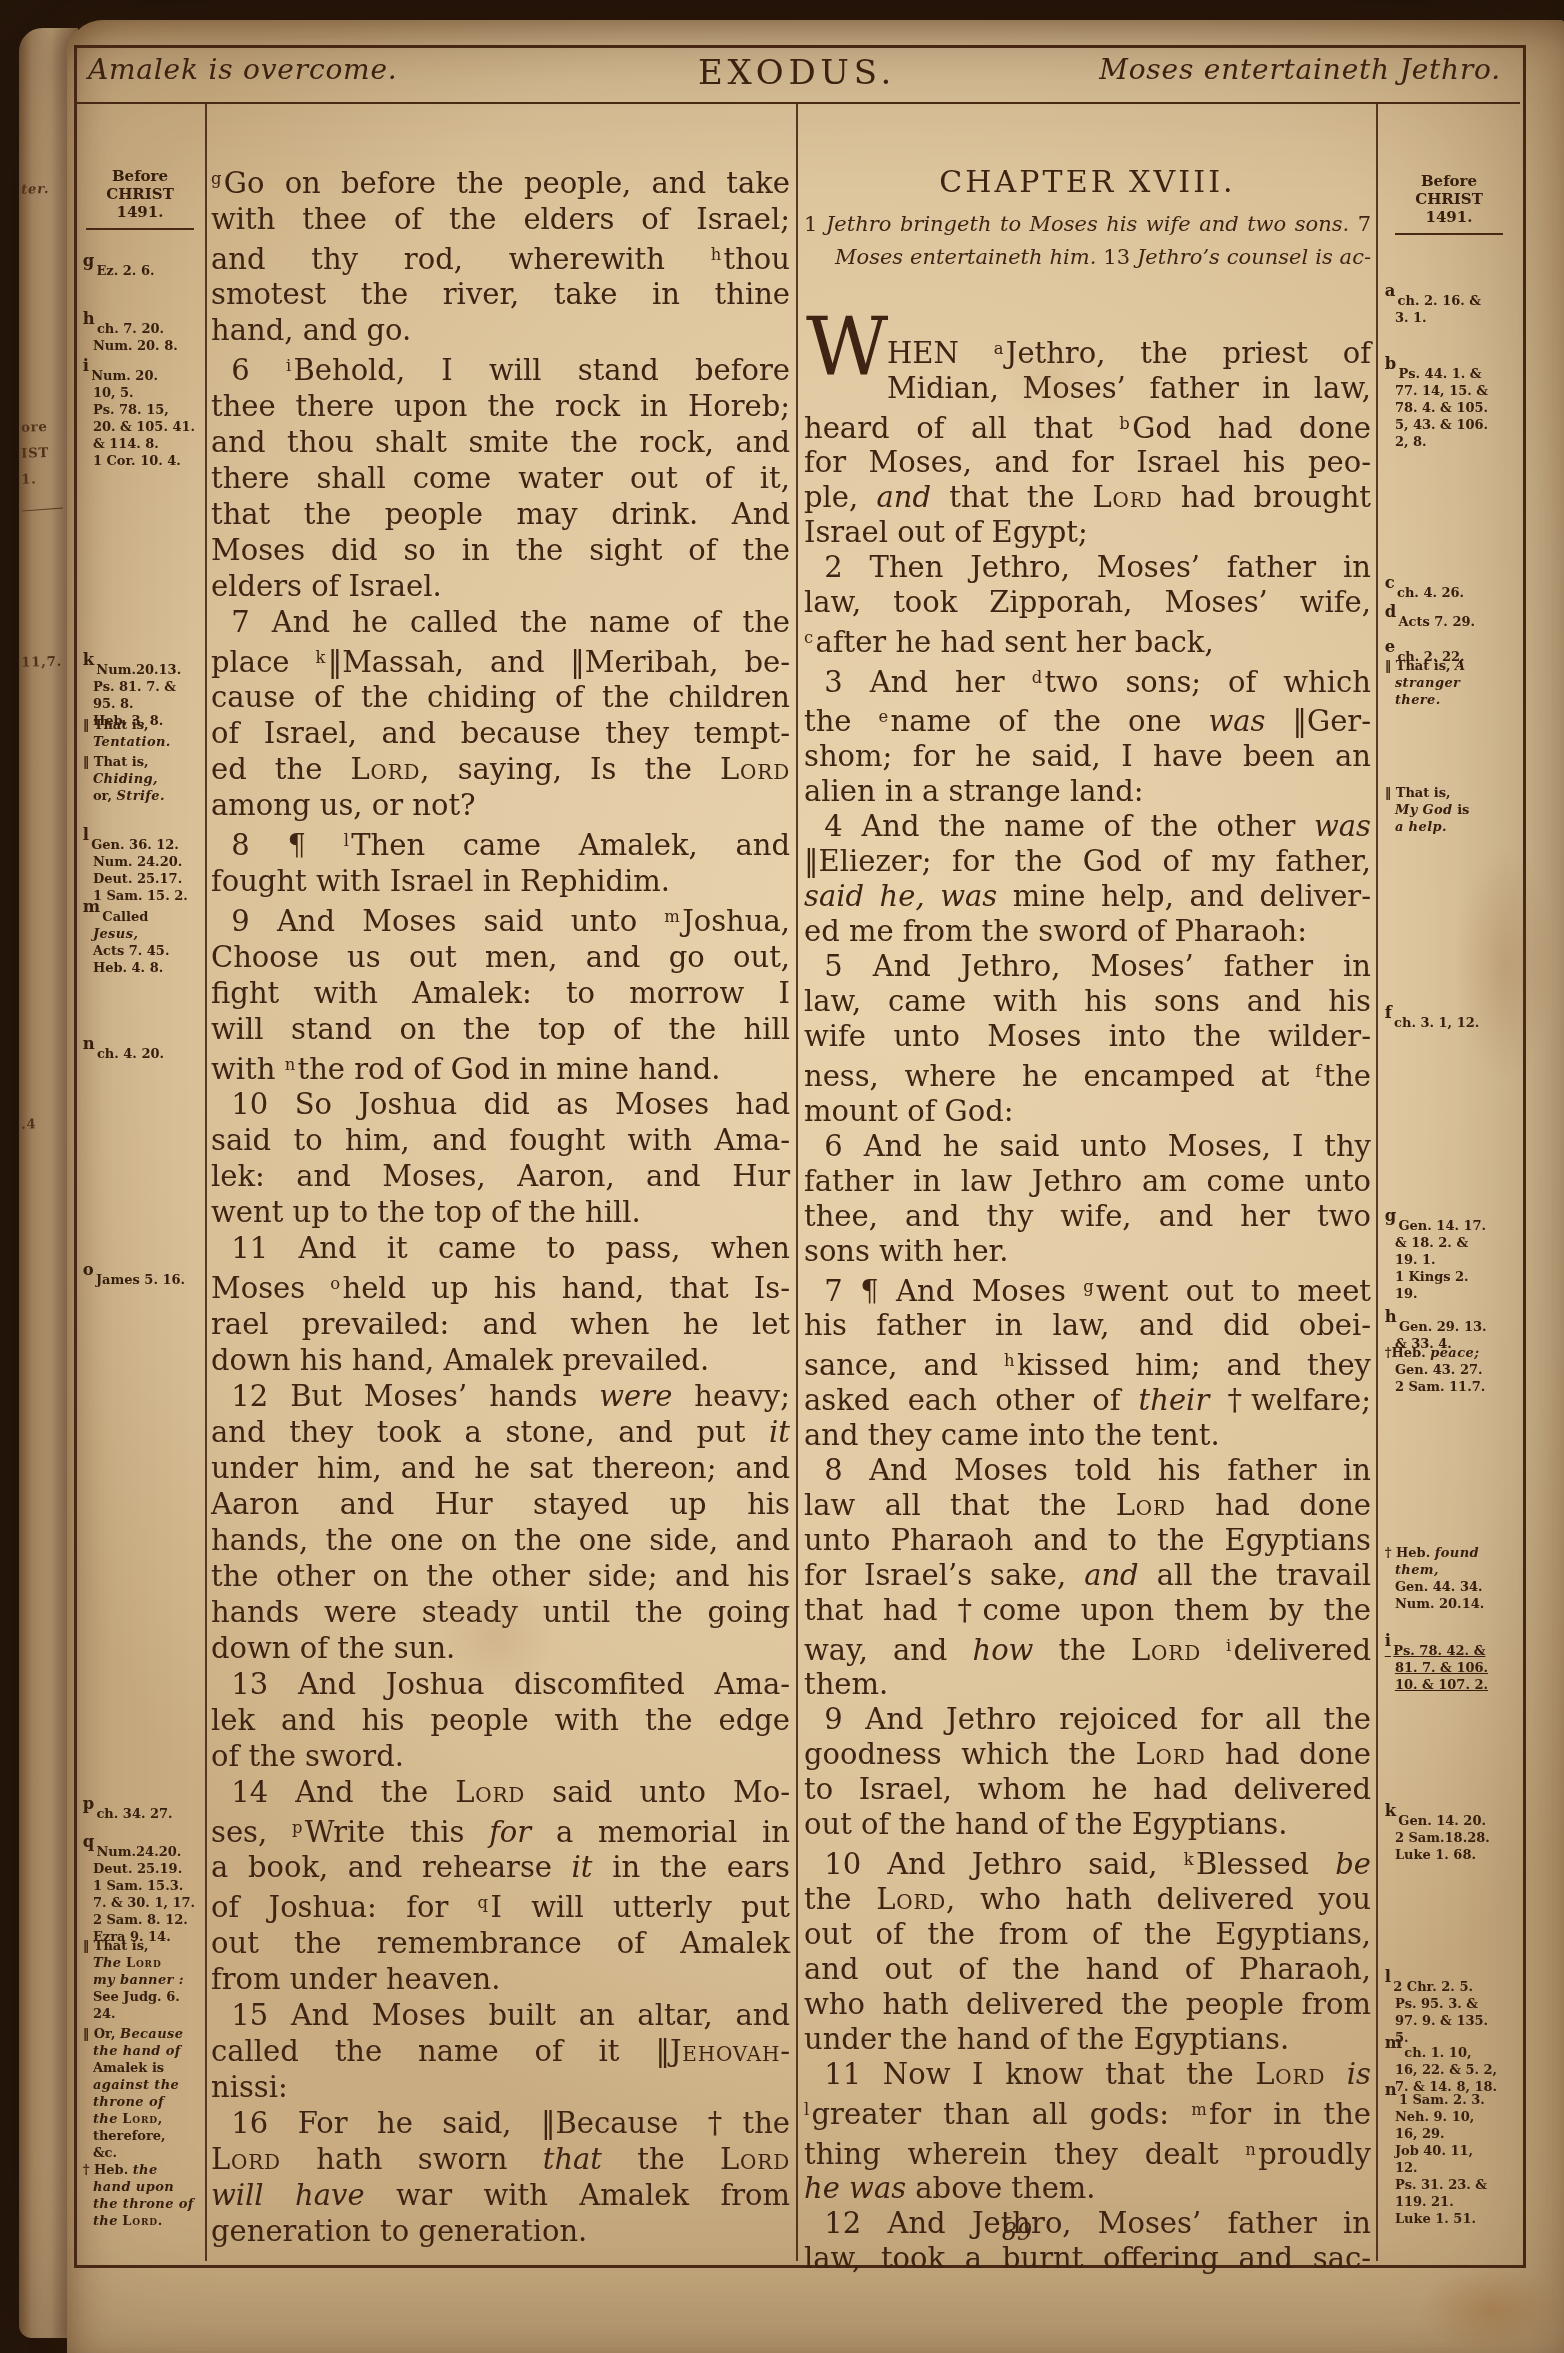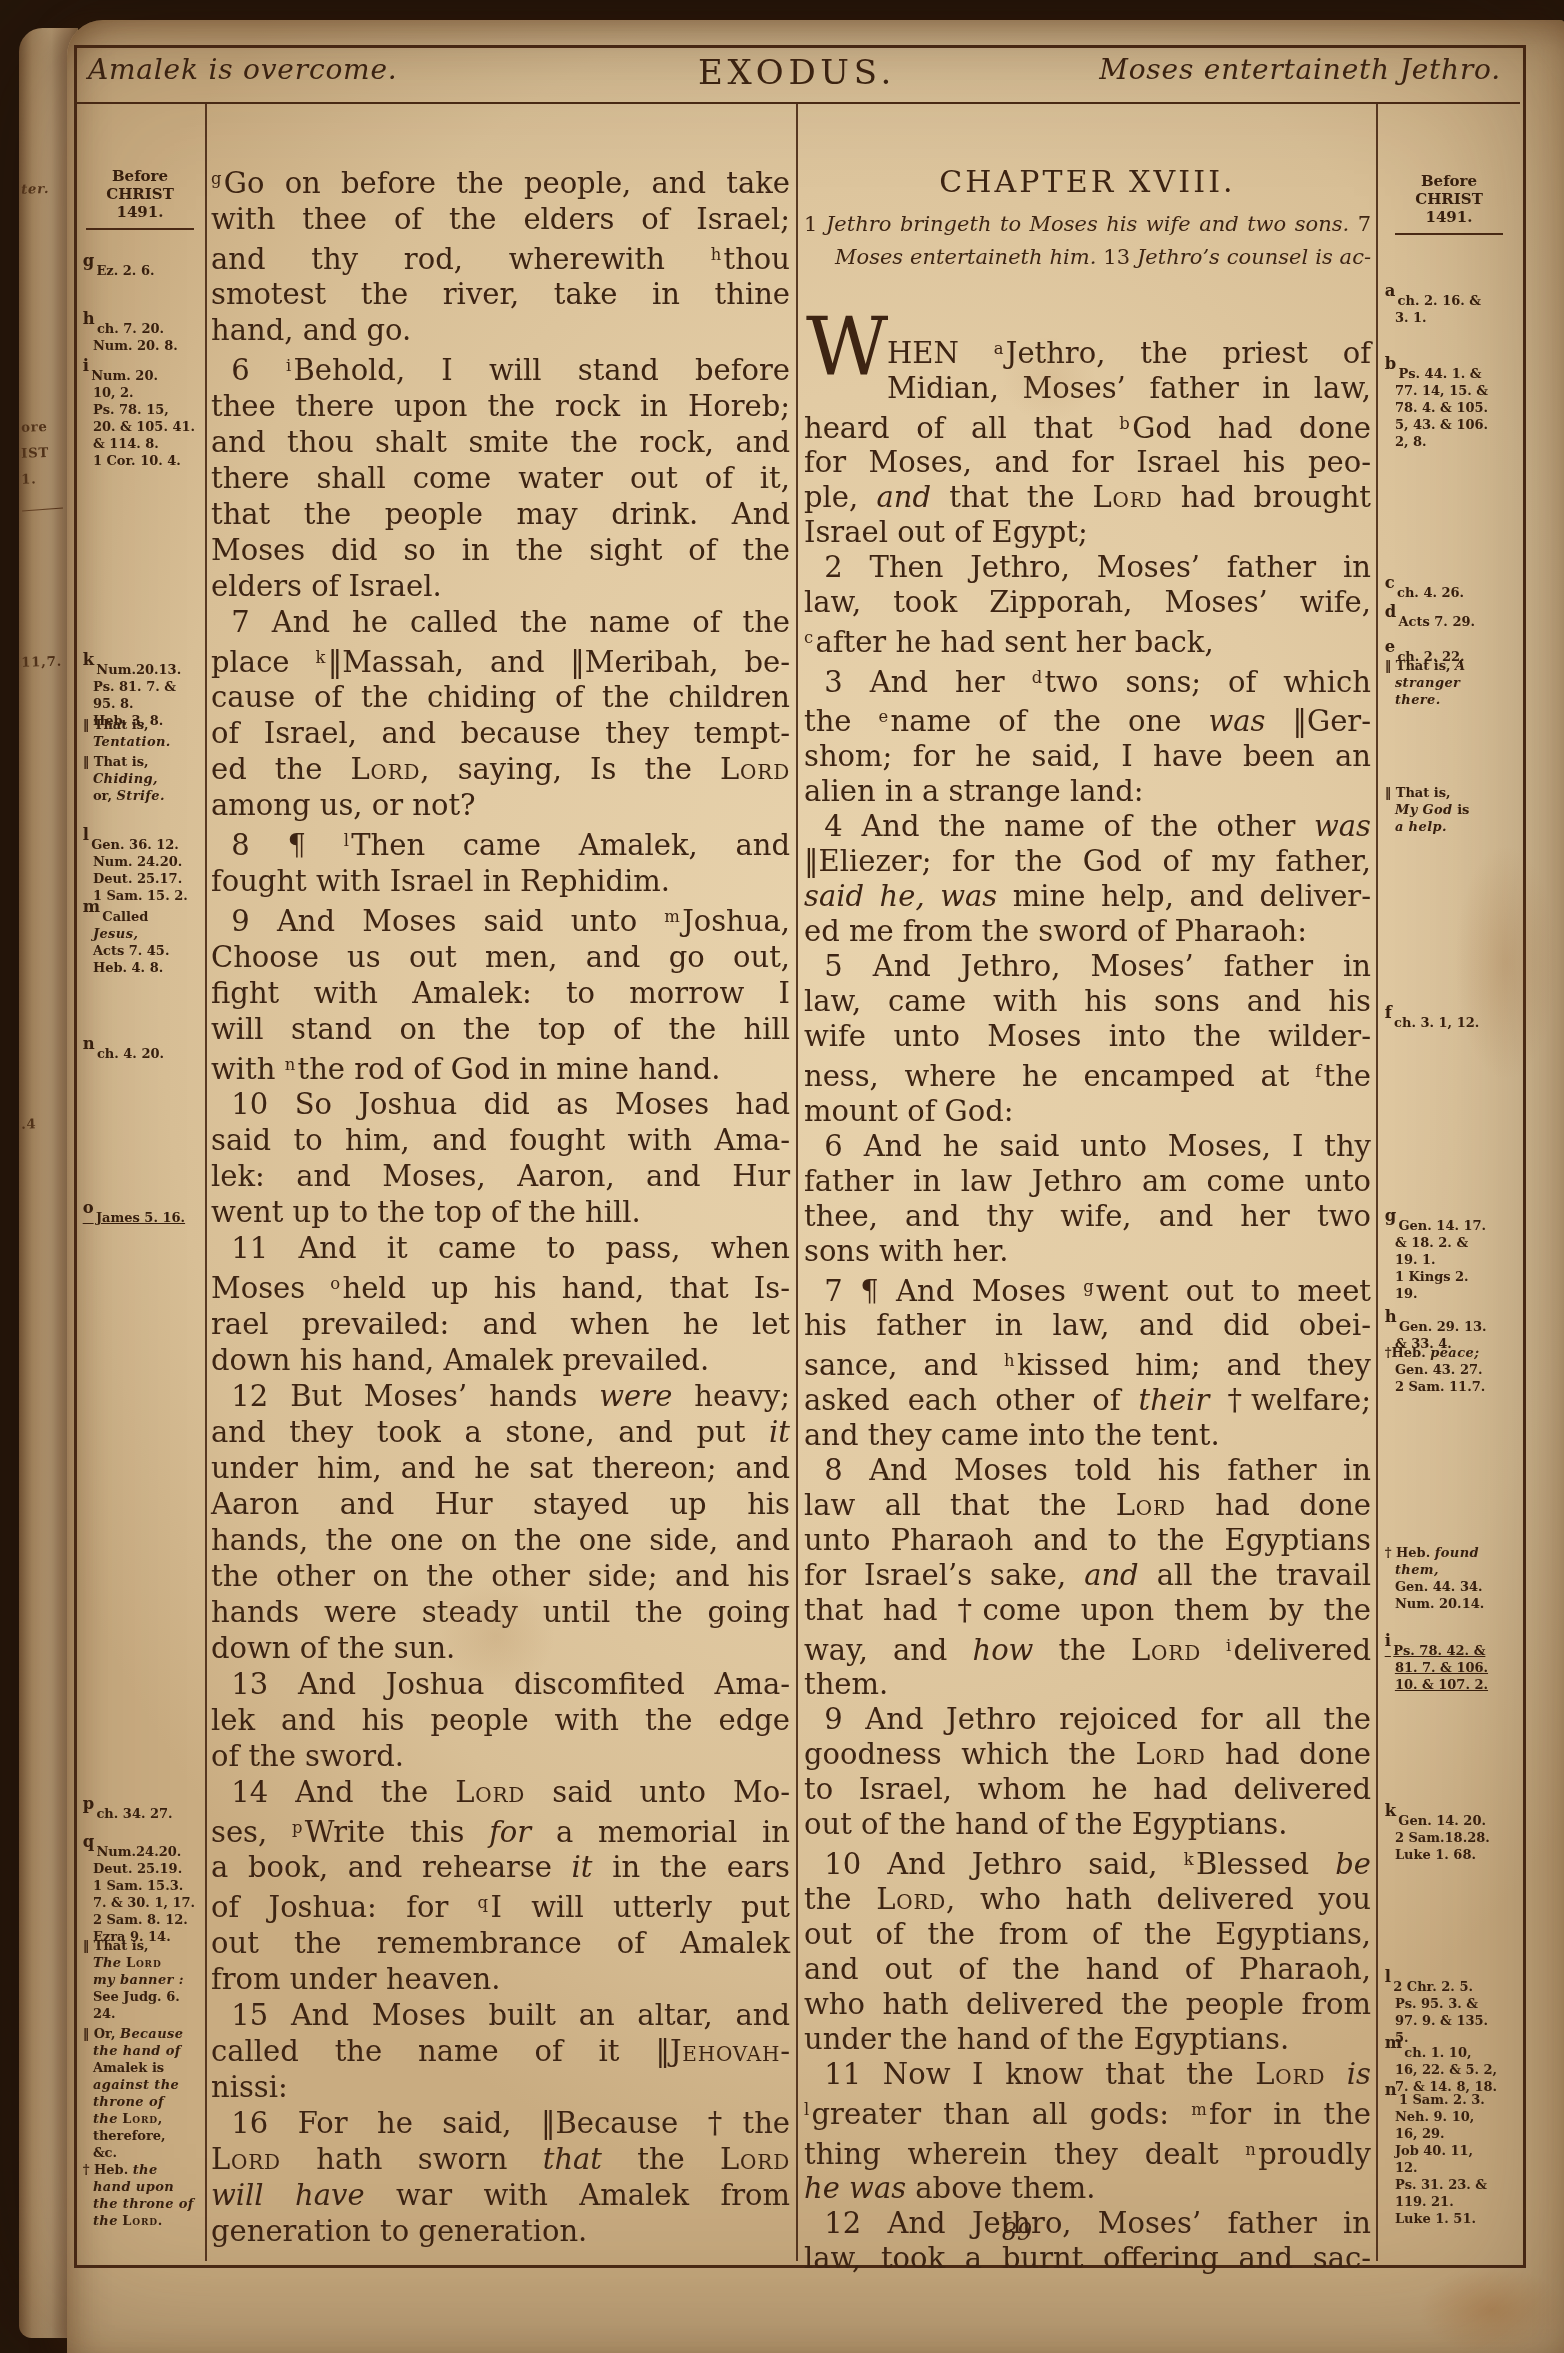--- a/index.html
+++ b/index.html
@@ -104,21 +104,21 @@
     </div>
   <div class="mnote" style="top: 252px;">
         <div class="mline"><sup class="ref">g</sup>Ez. 2. 6.</div>
       </div>
       <div class="mnote" style="top: 274px; margin-top: 36px;">
         <div class="mline"><sup class="ref">h</sup>ch. 7. 20.</div>
         <div class="mline">Num. 20. 8.</div>
       </div>
       <div class="mnote" style="top: 357px;">
         <div class="mline"><sup class="ref">i</sup>Num. 20.</div>
-        <div class="mline">10, 2.</div>
+        <div class="mline">10, 5.</div>
         <div class="mline">Ps. 78. 15,</div>
         <div class="mline">20. &amp; 105. 41.</div>
         <div class="mline">&amp; 114. 8.</div>
         <div class="mline">1 Cor. 10. 4.</div>
       </div>
       <div class="mnote" style="top: 651px;">
         <div class="mline"><sup class="ref">k</sup>Num.20.13.</div>
         <div class="mline">Ps. 81. 7. &amp;</div>
         <div class="mline">95. 8.</div>
         <div class="mline">Heb. 3. 8.</div>
@@ -140,21 +140,21 @@
       </div>
       <div class="mnote" style="top: 898px;">
         <div class="mline"><sup class="ref">m</sup>Called</div>
         <div class="mline"><i>Jesus,</i></div>
         <div class="mline">Acts 7. 45.</div>
         <div class="mline">Heb. 4. 8.</div>
       </div>
       <div class="mnote" style="top: 1035px;">
         <div class="mline"><sup class="ref">n</sup>ch. 4. 20.</div>
       </div>
-      <div class="mnote" style="top: 1199px; text-decoration: underline;">
+      <div class="mnote" style="top: 1261px;">
         <div class="mline"><sup class="ref">o</sup>James 5. 16.</div>
       </div>
       <div class="mnote" style="top: 1795px;">
         <div class="mline"><sup class="ref">p</sup>ch. 34. 27.</div>
       </div>
       <div class="mnote" style="top: 1833px;">
         <div class="mline"><sup class="ref">q</sup>Num.24.20.</div>
         <div class="mline">Deut. 25.19.</div>
         <div class="mline">1 Sam. 15.3.</div>
         <div class="mline">7. &amp; 30. 1, 17.</div>

